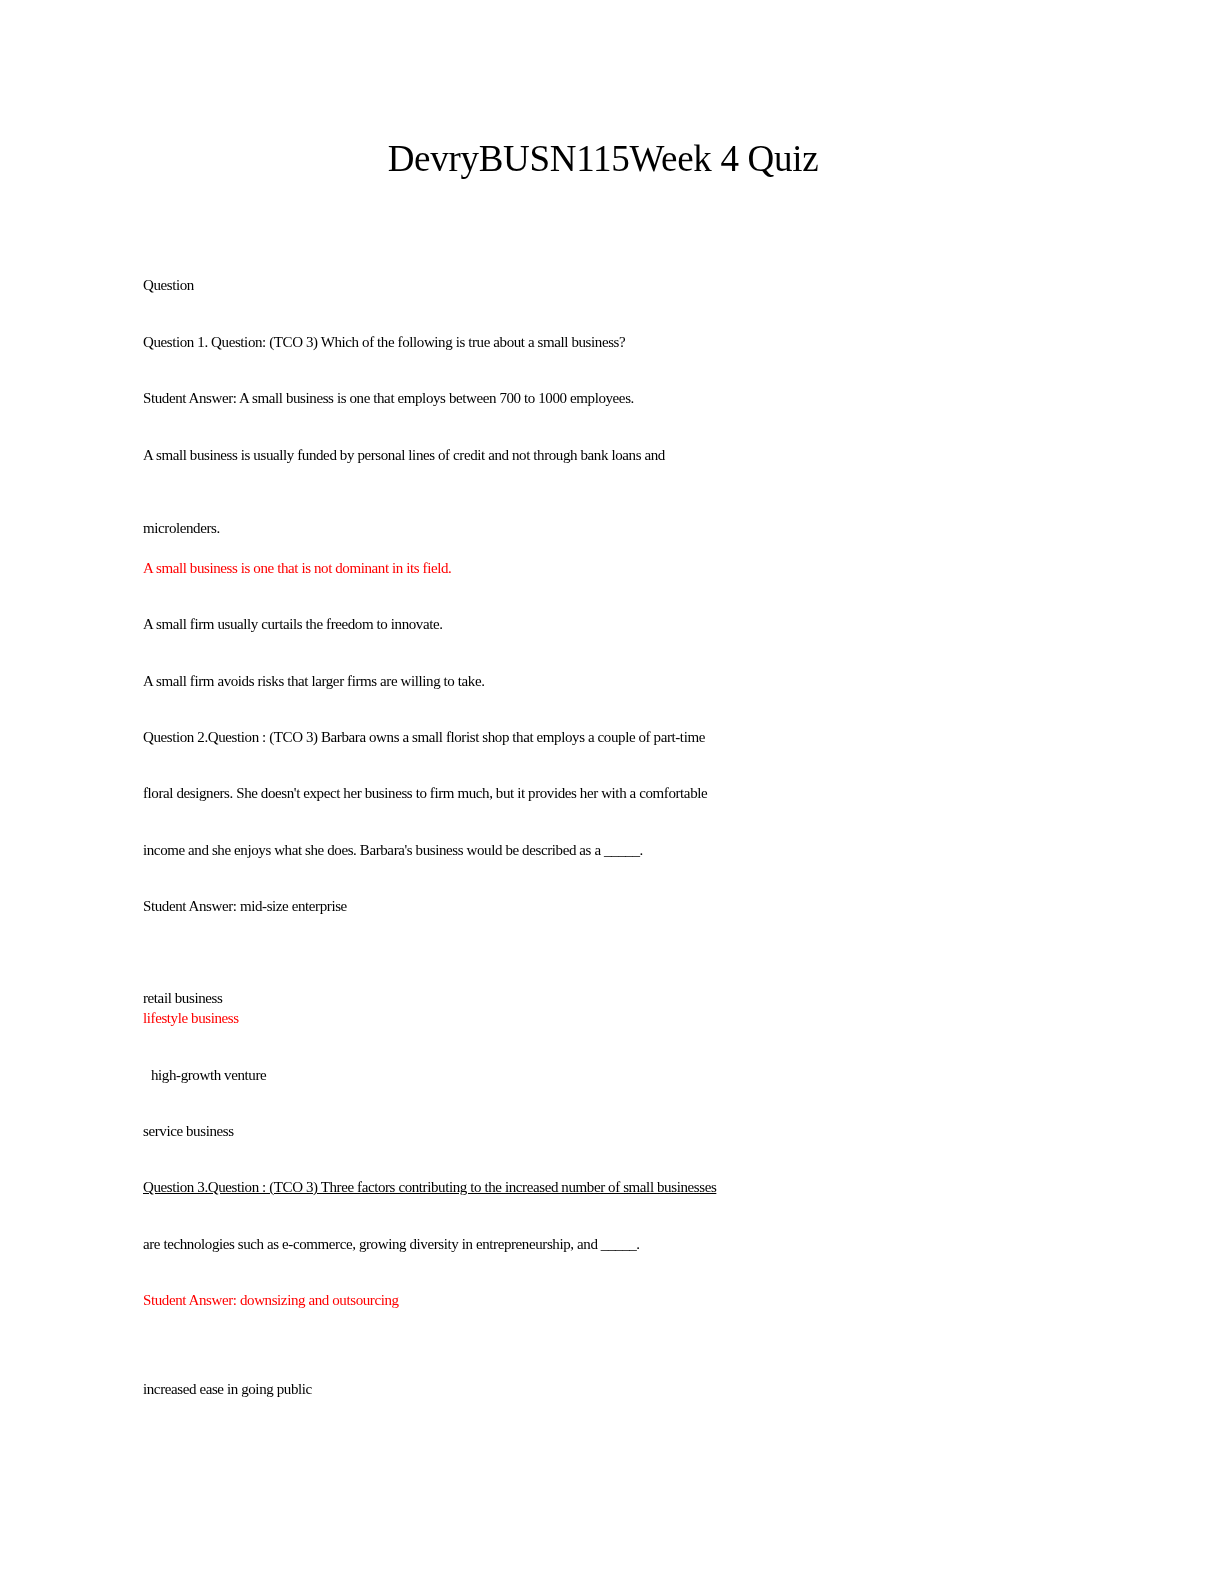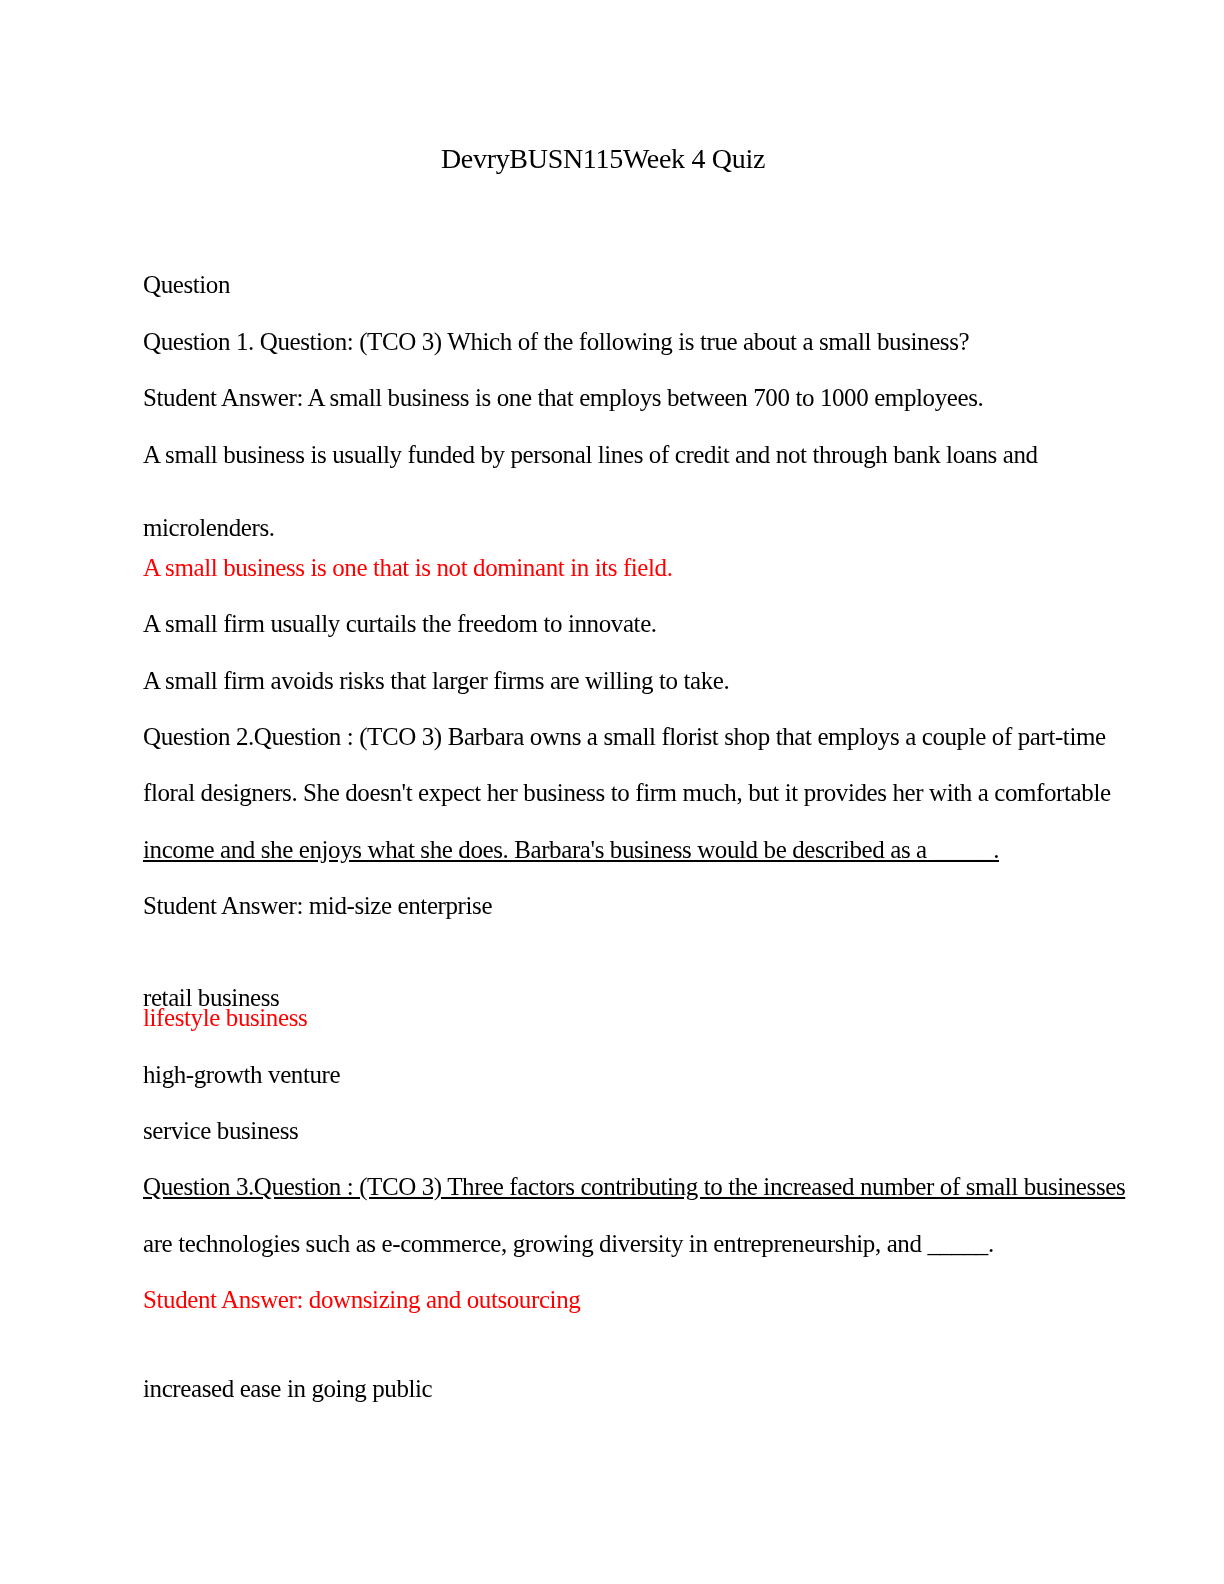--- a/index.html
+++ b/index.html
@@ -14,28 +14,28 @@
       overflow: hidden;
       font-family: "Liberation Serif", "DejaVu Serif", serif;
       color: #000000;
     }
     .title {
       position: absolute;
       left: 0;
       width: 1206px;
       top: 141px;
       text-align: center;
-      font-size: 28px;
+      font-size: 37px;
       line-height: 36px;
       letter-spacing: -0.3px;
     }
     .line {
       position: absolute;
       left: 143px;
-      font-size: 25px;
+      font-size: 15px;
       line-height: 28px;
       white-space: nowrap;
       letter-spacing: -0.4px;
     }
     .correct {
       color: #ff0000;
     }
   </style>
 </head>
 <body>
@@ -51,25 +51,25 @@
     <div class="line" style="top:441px;">A small business is usually funded by personal lines of credit and not through bank loans and</div>
     <div class="line" style="top:497px;margin-top:17px;">microlenders.</div>
     <div class="line correct" style="top: 554px; color: rgb(255, 0, 0);">A small business is one that is not dominant in its field.</div>
     <div class="line" style="top:610px;">A small firm usually curtails the freedom to innovate.</div>
     <div class="line" style="top:667px;">A small firm avoids risks that larger firms are willing to take.</div>
   </div>
 
   <div>
     <div class="line" style="top:723px;">Question 2.Question : (TCO 3) Barbara owns a small florist shop that employs a couple of part-time</div>
     <div class="line" style="top:779px;">floral designers. She doesn't expect her business to firm much, but it provides her with a comfortable</div>
-    <div class="line" style="top:836px;text-decoration:underline;">income and she enjoys what she does. Barbara's business would be described as a _____.</div>
+    <div class="line" style="top:836px;">income and she enjoys what she does. Barbara's business would be described as a _____.</div>
     <div class="line" style="top:892px;">Student Answer: mid-size enterprise</div>
     <div class="line" style="top:948px;margin-top:36px;">retail business</div>
     <div class="line correct" style="top: 1004px; color: rgb(255, 0, 0);">lifestyle business</div>
-    <div class="line" style="top:1061px;">high-growth venture</div>
+    <div class="line" style="top:1061px;margin-left:8px;">high-growth venture</div>
     <div class="line" style="top:1117px;">service business</div>
   </div>
 
   <div>
     <div class="line" style="top:1173px;text-decoration:underline;">Question 3.Question : (TCO 3) Three factors contributing to the increased number of small businesses</div>
     <div class="line" style="top:1230px;">are technologies such as e-commerce, growing diversity in entrepreneurship, and _____.</div>
     <div class="line correct" style="top: 1286px; color: rgb(255, 0, 0);">Student Answer: downsizing and outsourcing</div>
     <div class="line" style="top:1343px;margin-top:32px;">increased ease in going public</div>
   </div>
 </div>

